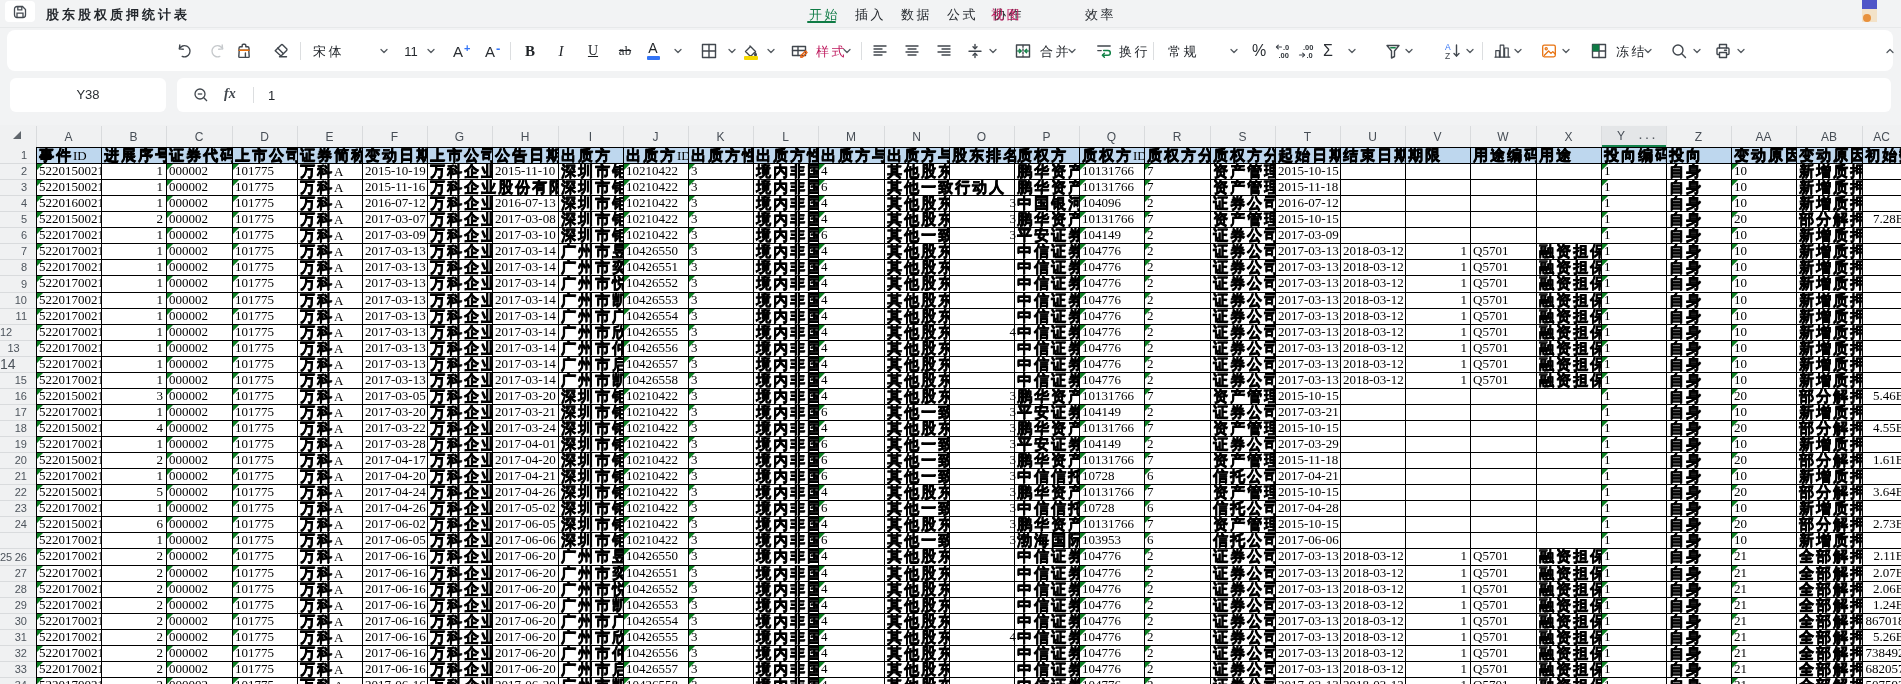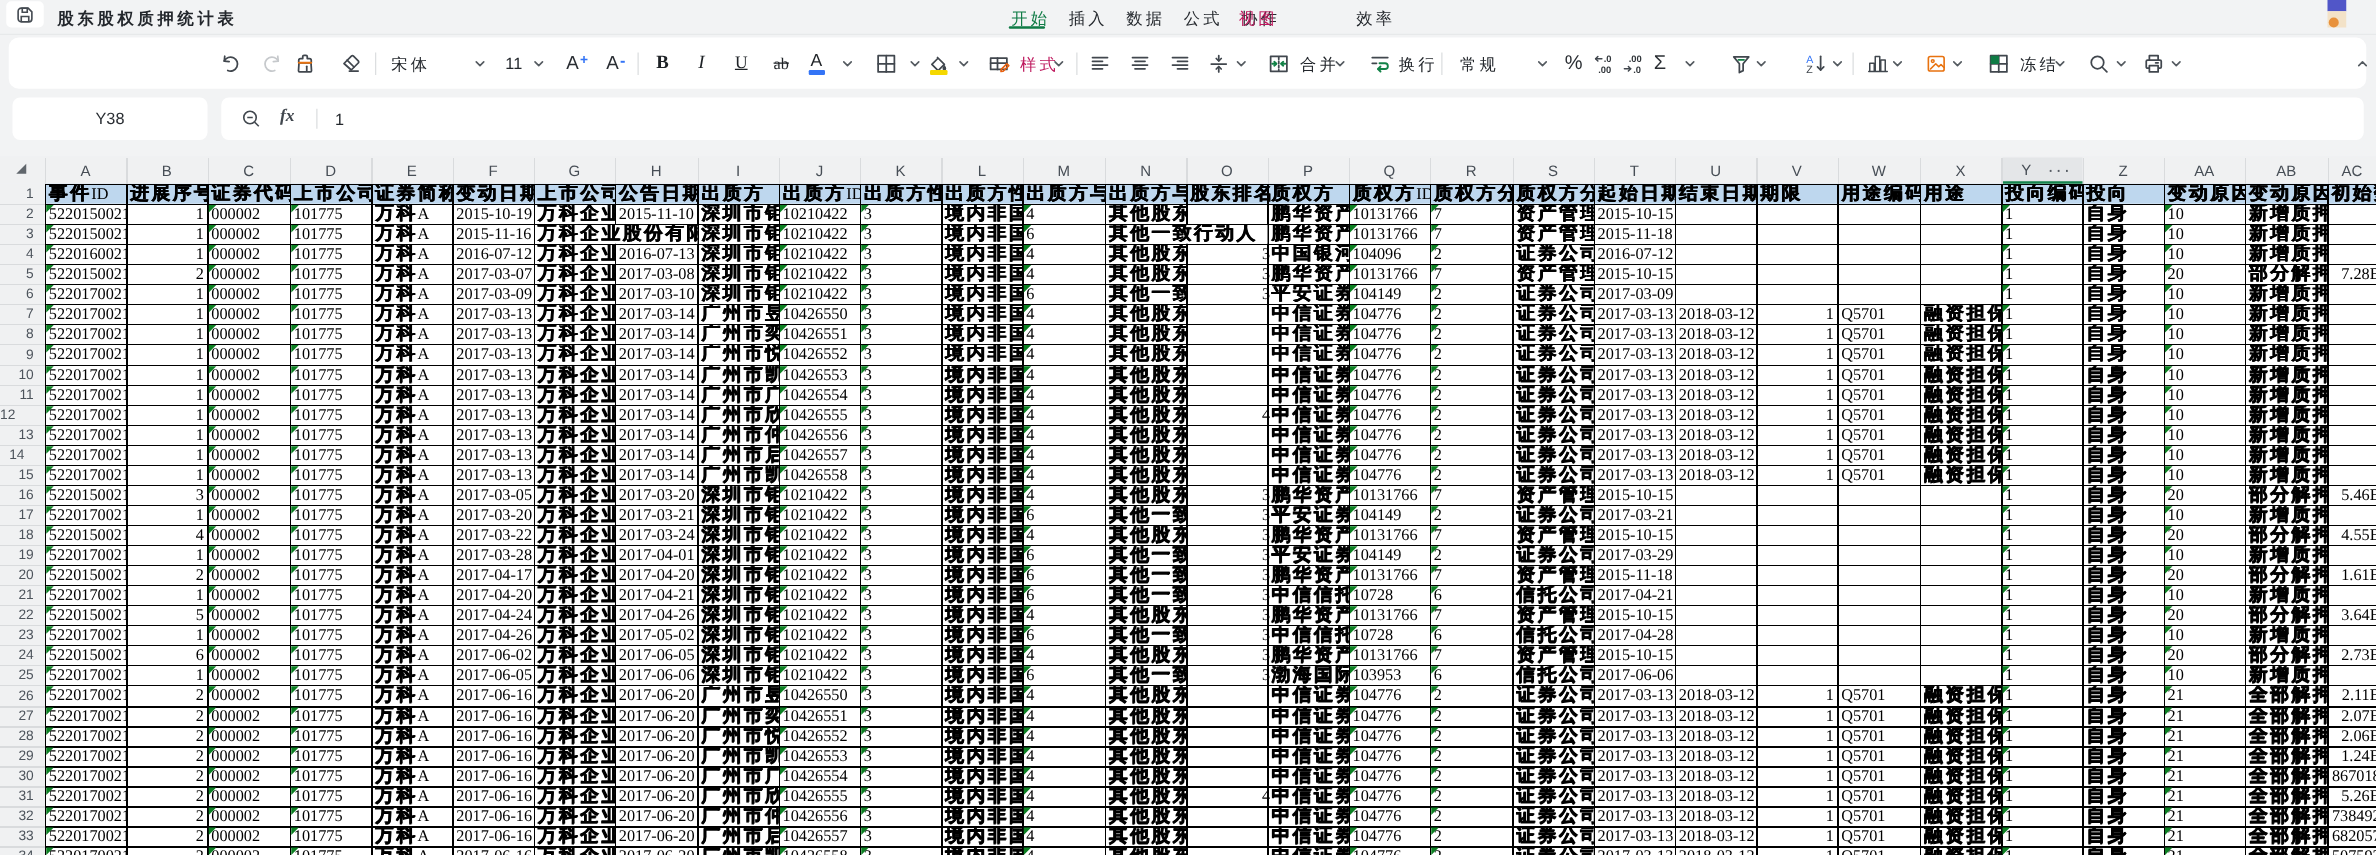--- a/index.html
+++ b/index.html
@@ -310,33 +310,33 @@
 <div class="ab" style="left:0;top:180px;width:27px;height:15px;line-height:15px;font-size:11px;color:#4d545c;text-align:right">3</div>
 <div class="ab" style="left:0;top:196px;width:27px;height:15px;line-height:15px;font-size:11px;color:#4d545c;text-align:right">4</div>
 <div class="ab" style="left:0;top:212px;width:27px;height:15px;line-height:15px;font-size:11px;color:#4d545c;text-align:right">5</div>
 <div class="ab" style="left:0;top:228px;width:27px;height:15px;line-height:15px;font-size:11px;color:#4d545c;text-align:right">6</div>
 <div class="ab" style="left:0;top:244px;width:27px;height:15px;line-height:15px;font-size:11px;color:#4d545c;text-align:right">7</div>
 <div class="ab" style="left:0;top:260px;width:27px;height:15px;line-height:15px;font-size:11px;color:#4d545c;text-align:right">8</div>
 <div class="ab" style="left:0;top:276px;width:27px;height:16px;line-height:16px;font-size:11px;color:#4d545c;text-align:right">9</div>
 <div class="ab" style="left:0;top:293px;width:27px;height:15px;line-height:15px;font-size:11px;color:#4d545c;text-align:right">10</div>
 <div class="ab" style="left:0;top:309px;width:27px;height:15px;line-height:15px;font-size:11px;color:#4d545c;text-align:right">11</div>
 <div class="ab" style="left:0;top:325px;width:27px;height:15px;line-height:15px;font-size:11px;color:#4d545c;text-align:left">12</div>
-<div class="ab" style="left:0;top:341px;width:27px;height:15px;line-height:15px;font-size:11px;color:#4d545c;text-align:right">13</div>
-<div class="ab" style="left:0;top:357px;width:27px;height:15px;line-height:15px;font-size:11px;color:#4d545c;text-align:center">14</div>
+<div class="ab" style="left:0;top:341px;width:27px;height:15px;line-height:15px;font-size:11px;color:#4d545c;text-align:center">13</div>
+<div class="ab" style="left:0;top:357px;width:27px;height:15px;line-height:15px;font-size:14px;color:#4d545c;text-align:left">14</div>
 <div class="ab" style="left:0;top:373px;width:27px;height:15px;line-height:15px;font-size:11px;color:#4d545c;text-align:right">15</div>
 <div class="ab" style="left:0;top:389px;width:27px;height:15px;line-height:15px;font-size:11px;color:#4d545c;text-align:right">16</div>
 <div class="ab" style="left:0;top:405px;width:27px;height:15px;line-height:15px;font-size:11px;color:#4d545c;text-align:right">17</div>
 <div class="ab" style="left:0;top:421px;width:27px;height:15px;line-height:15px;font-size:11px;color:#4d545c;text-align:right">18</div>
 <div class="ab" style="left:0;top:437px;width:27px;height:15px;line-height:15px;font-size:11px;color:#4d545c;text-align:right">19</div>
 <div class="ab" style="left:0;top:453px;width:27px;height:15px;line-height:15px;font-size:11px;color:#4d545c;text-align:right">20</div>
 <div class="ab" style="left:0;top:469px;width:27px;height:15px;line-height:15px;font-size:11px;color:#4d545c;text-align:right">21</div>
 <div class="ab" style="left:0;top:485px;width:27px;height:15px;line-height:15px;font-size:11px;color:#4d545c;text-align:right">22</div>
 <div class="ab" style="left:0;top:501px;width:27px;height:15px;line-height:15px;font-size:11px;color:#4d545c;text-align:right">23</div>
 <div class="ab" style="left:0;top:517px;width:27px;height:15px;line-height:15px;font-size:11px;color:#4d545c;text-align:right">24</div>
-<div class="ab" style="left:0;top:533px;width:27px;height:15px;line-height:15px;font-size:11px;color:#4d545c;text-align:right">25</div>
+<div class="ab" style="left:0;top:550px;width:27px;height:15px;line-height:15px;font-size:11px;color:#4d545c;text-align:left">25</div>
 <div class="ab" style="left:0;top:549px;width:27px;height:16px;line-height:16px;font-size:11px;color:#4d545c;text-align:right">26</div>
 <div class="ab" style="left:0;top:566px;width:27px;height:15px;line-height:15px;font-size:11px;color:#4d545c;text-align:right">27</div>
 <div class="ab" style="left:0;top:582px;width:27px;height:15px;line-height:15px;font-size:11px;color:#4d545c;text-align:right">28</div>
 <div class="ab" style="left:0;top:598px;width:27px;height:15px;line-height:15px;font-size:11px;color:#4d545c;text-align:right">29</div>
 <div class="ab" style="left:0;top:614px;width:27px;height:15px;line-height:15px;font-size:11px;color:#4d545c;text-align:right">30</div>
 <div class="ab" style="left:0;top:630px;width:27px;height:15px;line-height:15px;font-size:11px;color:#4d545c;text-align:right">31</div>
 <div class="ab" style="left:0;top:646px;width:27px;height:15px;line-height:15px;font-size:11px;color:#4d545c;text-align:right">32</div>
 <div class="ab" style="left:0;top:662px;width:27px;height:15px;line-height:15px;font-size:11px;color:#4d545c;text-align:right">33</div>
 <div class="ab" style="left:0;top:678px;width:27px;height:15px;line-height:15px;font-size:11px;color:#4d545c;text-align:right">34</div>
 <svg class="ab" style="left:0;top:125px" width="1901" height="559" viewBox="0 0 1901 559" shape-rendering="crispEdges">

